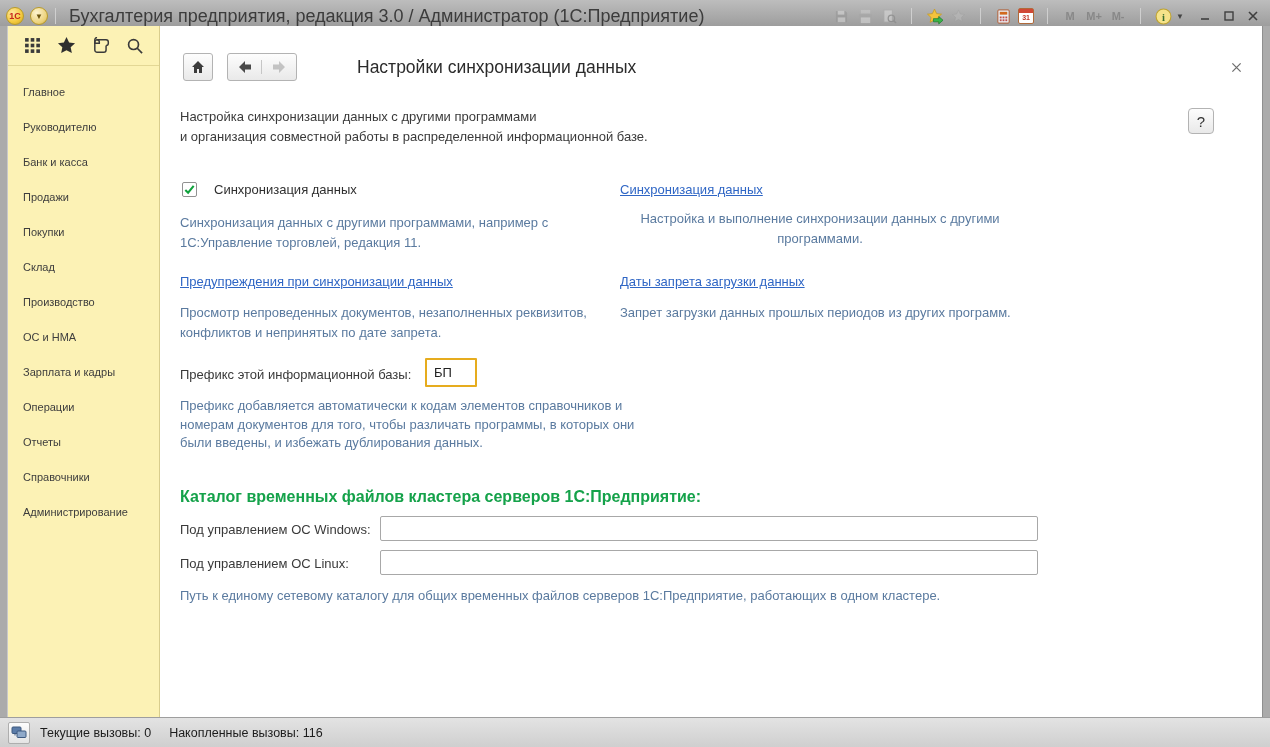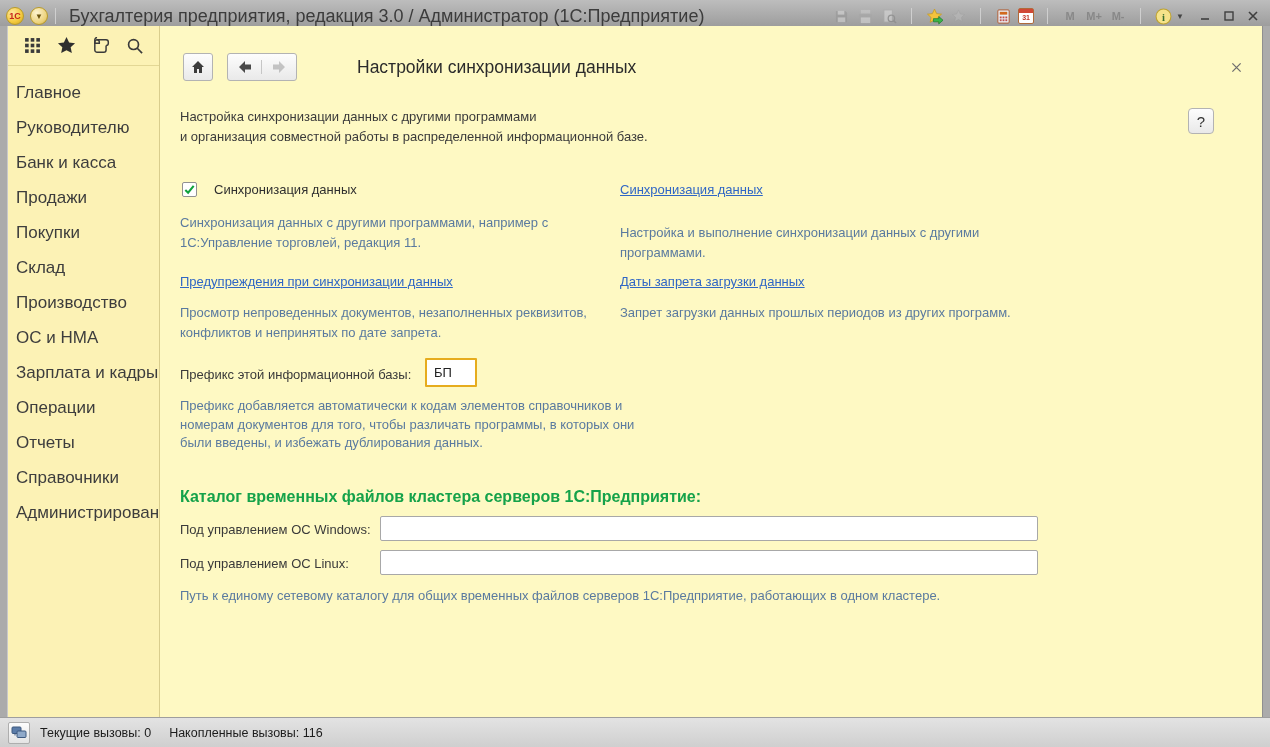--- a/index.html
+++ b/index.html
@@ -35,25 +35,25 @@
   .frame-left  { position:absolute; left:0; top:26px; width:8px;  height:691px; background:#ababab; border-right:1px solid #c9c9c9; }
   .frame-right { position:absolute; left:1262px; top:26px; width:8px; height:691px; background:#ababab; border-left:1px solid #8f8f8f; }
 
   
   .sidebar { position:absolute; left:8px; top:26px; width:152px; height:691px;
     background:#fcf2b5; border-right:1px solid #d9cd8d; }
   .sb-iconrow { height:40px; display:flex; align-items:center; justify-content:space-between;
     padding:0 14px; border-bottom:1px solid #e3d795; }
   .sb-ic { width:20px; height:20px; display:flex; align-items:center; justify-content:center; color:#3a3a3a; }
   .sb-items { padding-top:9px; }
-  .sb-item { height:35px; line-height:35px; padding-left:8px; color:#3d3d3d; font-size:17px;
+  .sb-item { height:35px; line-height:35px; padding-left:15px; color:#3d3d3d; font-size:11px;
     white-space:nowrap; cursor:default; }
 
   
-  .content { position:absolute; left:160px; top:26px; width:1102px; height:704px; background:#fef9c3; }
+  .content { position:absolute; left:160px; top:26px; width:1102px; height:704px; background:#ffffff; }
 
   .btn { background:linear-gradient(#fdfdfd,#e9e9e9); border:1px solid #b3b3b3; border-radius:3px;
     display:flex; align-items:center; justify-content:center; }
   .home-btn { position:absolute; left:23px; top:27px; width:30px; height:28px; }
   .nav-group { position:absolute; left:67px; top:27px; width:70px; height:28px; display:flex; }
   .nav-back { width:35px; border-right:1px solid #c6c6c6; display:flex; align-items:center; justify-content:center; }
   .nav-fwd  { width:35px; display:flex; align-items:center; justify-content:center; opacity:.45; }
 
   .page-title { position:absolute; left:197px; top:31px; font-size:17.5px; color:#2b2b2b; }
   .content-close { position:absolute; right:18px; top:33px; width:16px; height:16px; color:#6e6e6e;
@@ -65,21 +65,21 @@
   .chk-row { position:absolute; left:22px; top:156px; display:flex; align-items:center; }
   .checkbox { width:15px; height:15px; background:#fff; border:1px solid #919191; border-radius:2px;
     display:flex; align-items:center; justify-content:center; }
   .chk-label { margin-left:17px; color:#2f2f2f; }
 
   .note { color:#5a7a9f; line-height:20px; }
   .lnk { color:#2f66c5; text-decoration:underline; cursor:pointer; }
 
   .col-left-note1 { position:absolute; left:20px; top:187px; width:450px; }
   .col-right-link1 { position:absolute; left:460px; top:156px; }
-  .col-right-note1 { position:absolute; left:460px; top:197px; width:400px; }
+  .col-right-note1 { position:absolute; left:460px; top:183px; width:400px;text-align:center; }
   .col-left-link2 { position:absolute; left:20px; top:248px; }
   .col-left-note2 { position:absolute; left:20px; top:277px; width:460px; }
   .col-right-link2 { position:absolute; left:460px; top:248px; }
   .col-right-note2 { position:absolute; left:460px; top:277px; width:420px; }
 
   .prefix-label { position:absolute; left:20px; top:341px; color:#3a3a3a; }
   .prefix-input { position:absolute; left:249px; top:332px; width:52px; height:29px;
     border:2px solid #e6ac1e; border-radius:1px; font-family:"Liberation Sans",sans-serif;
     font-size:13px; padding:0 7px; color:#222; outline:none;margin-left:16px; }
   .prefix-note { position:absolute; left:20px; top:371px; width:460px; line-height:18.5px; }

